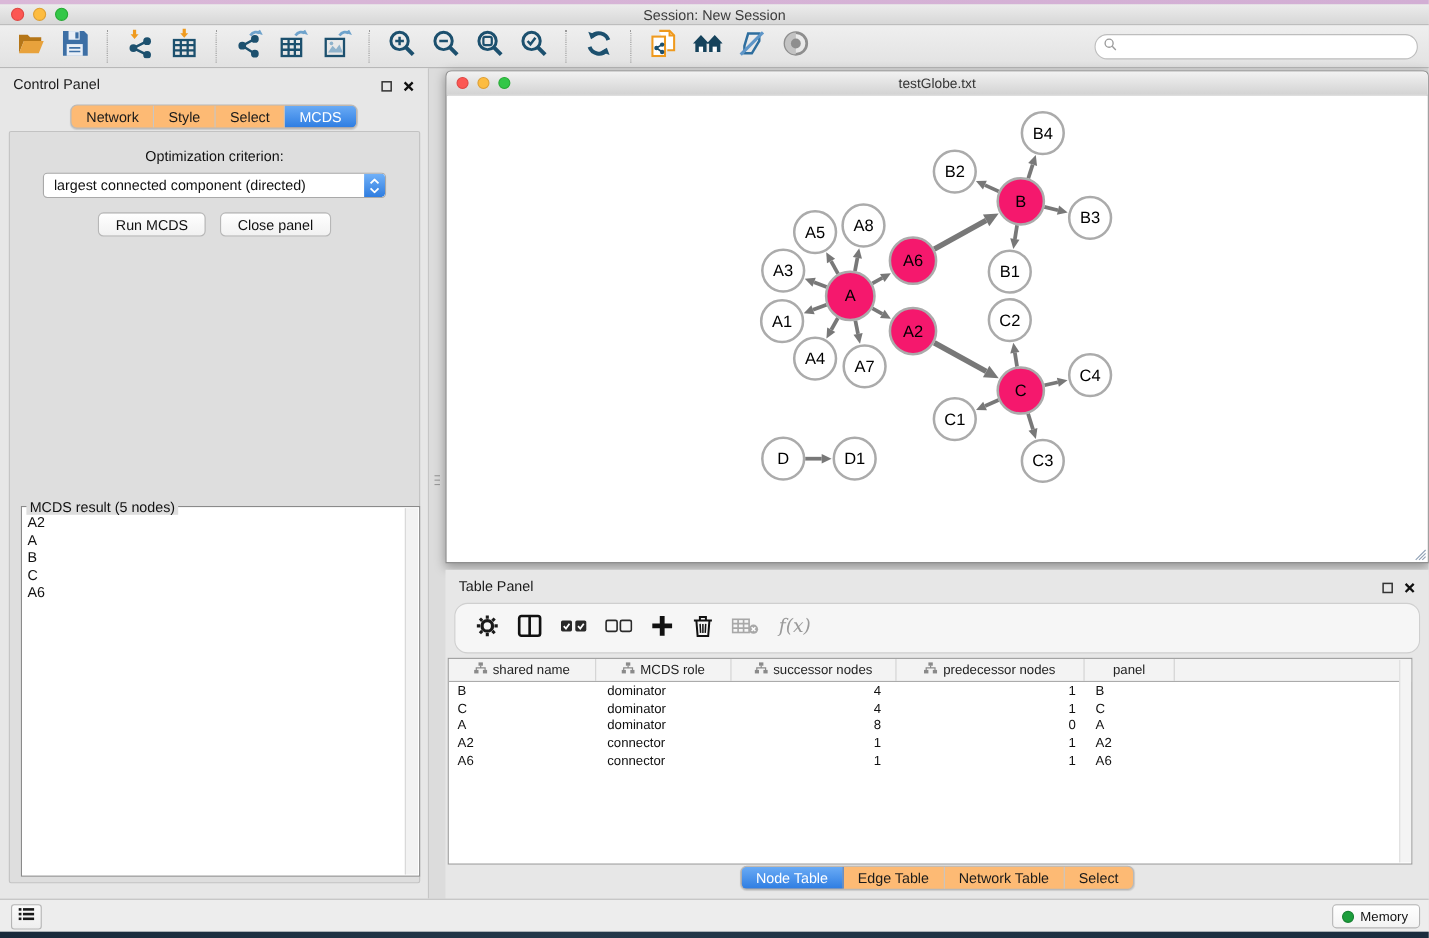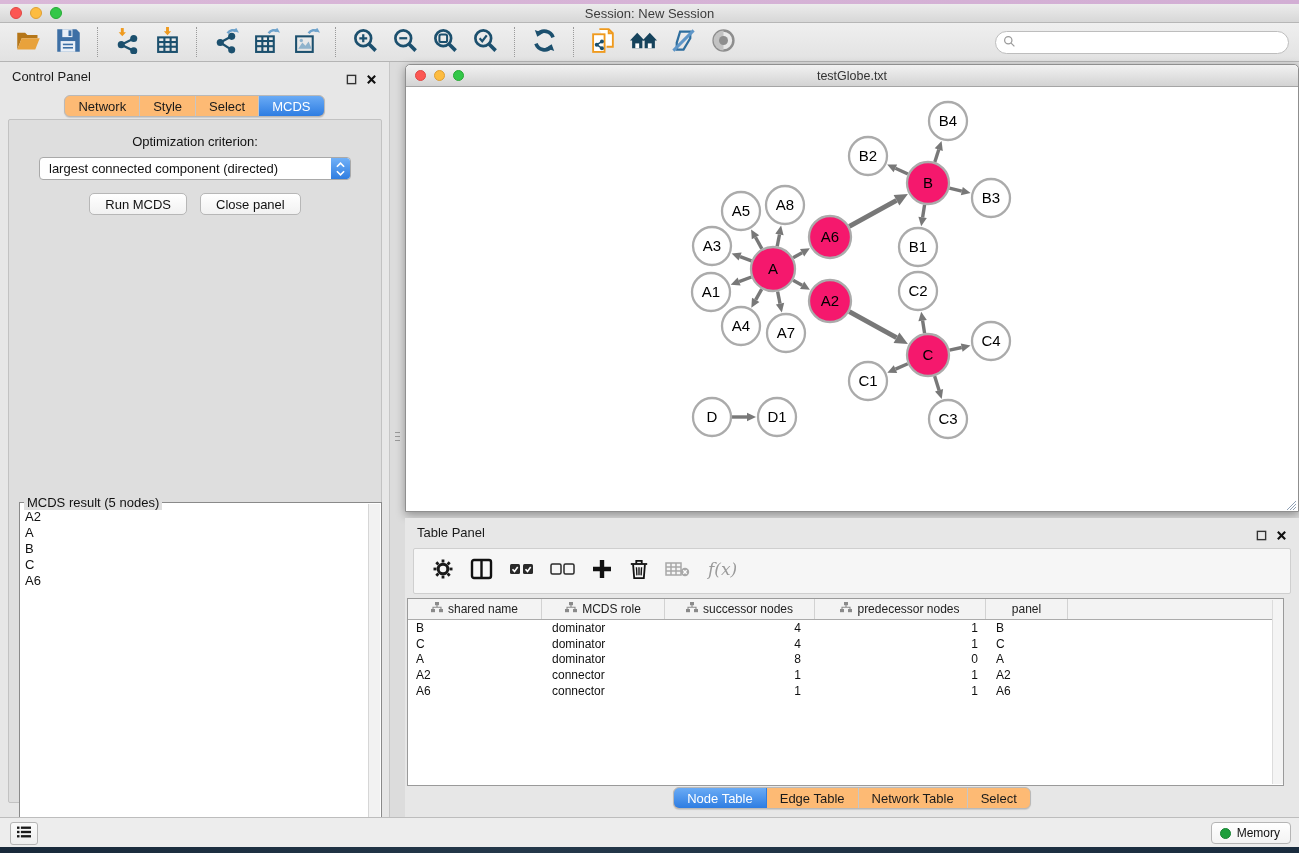--- a/index.html
+++ b/index.html
@@ -50,42 +50,42 @@
   #opt-label { margin-top:14px; text-align:center; font-size:13px; color:#111; }
   #mcds-dropdown { margin:8px auto 0; width:312px; height:23px; background:#fff; border:1px solid #a9a9a9;
     border-radius:4px; display:flex; align-items:stretch; overflow:hidden; }
   #mcds-dropdown .dd-val { flex:1; font-size:13px; color:#111; padding:3px 0 0 9px; white-space:nowrap; }
   .dd-step { width:19px; background:linear-gradient(#71b1f8,#2f7de0); border-radius:0 3px 3px 0;
     display:flex; flex-direction:column; align-items:center; justify-content:center; gap:2px; }
   .dd-step svg { width:9px; height:6px; }
   #cp-buttons { margin-top:13px; display:flex; justify-content:center; gap:13px; }
   .btn { height:22px; background:linear-gradient(#ffffff,#f1f1f1); border:1px solid #b7b7b7; border-radius:5px;
     font-size:13px; color:#111; padding:2px 15px; font-family:inherit; }
-  #result-box { position:absolute; left:10px; top:340px; width:363px; height:337px; background:#fff; border:1px solid #8a8a8a;margin-top:42px; }
+  #result-box { position:absolute; left:10px; top:340px; width:363px; height:337px; background:#fff; border:1px solid #8a8a8a; }
   #result-legend { position:absolute; top:-8px; left:4px; background:#dedede; padding:0 3px; font-size:13px; color:#111; }
   #result-list { position:absolute; inset:1px 13px 1px 1px; overflow:hidden; padding:5px 0 0 4px; }
   .result-item { font-size:13px; color:#111; line-height:16px; }
   #result-scroll { position:absolute; top:1px; bottom:1px; right:1px; width:12px; background:#f2f2f2; border-left:1px solid #d6d6d6; }
 
   
   #net-window { position:absolute; left:405px; top:64px; width:894px; height:448px;
     border:1px solid #8f8f8f; border-radius:5px 5px 0 0; box-shadow:0 3px 10px rgba(0,0,0,.35); background:#fff; }
   #net-titlebar { height:22px; background:linear-gradient(#f2f2f2,#d3d3d3); border-bottom:1px solid #a5a5a5;
     border-radius:5px 5px 0 0; display:flex; align-items:center; position:relative; }
   #net-titlebar .lights { margin-left:9px; }
   #net-titlebar .light { width:11px; height:11px; }
   #net-title { position:absolute; left:0; right:0; text-align:center; font-size:12.5px; color:#333; }
   #net-canvas { position:absolute; top:22px; left:1px; right:1px; bottom:1px; background:#fff; overflow:hidden; }
   #net-canvas svg text { font-family:"Liberation Sans", sans-serif; }
   #net-resize-grip { position:absolute; right:1px; bottom:1px; width:13px; height:13px; }
 
   
   #table-panel { position:absolute; left:405px; top:518px; width:894px; height:299px; background:#e7e7e7; }
   #tp-toolbar { position:absolute; top:30px; left:8px; width:878px; height:46px; background:#f6f6f6;
-    border:1px solid #cfcfcf; border-radius:2px; display:flex; align-items:center; gap:16px; padding-left:18px; }
+    border:1px solid #cfcfcf; border-radius:12px; display:flex; align-items:center; gap:16px; padding-left:18px; }
   .tp-icon { display:flex; align-items:center; justify-content:center; }
   .tp-icon svg { height:22px; }
   #data-table { position:absolute; top:80px; left:2px; width:877px; height:188px; background:#fff; border:1px solid #9a9a9a; overflow:hidden; }
   #tbl-header { display:flex; height:21px; border-bottom:1px solid #ababab; background:#f3f3f3; }
   .th { display:flex; align-items:center; justify-content:center; gap:5px; border-right:1px solid #d2d2d2;
     font-size:12px; color:#222; overflow:hidden; }
   .th svg { width:12px; height:11px; flex:none; }
   .tbl-row { display:flex; height:15.8px; align-items:center; }
   .td { font-size:12px; color:#111; white-space:nowrap; overflow:hidden; }
   #tbl-scroll { position:absolute; top:1px; bottom:1px; right:0; width:11px; background:#f4f4f4; border-left:1px solid #dcdcdc; }

